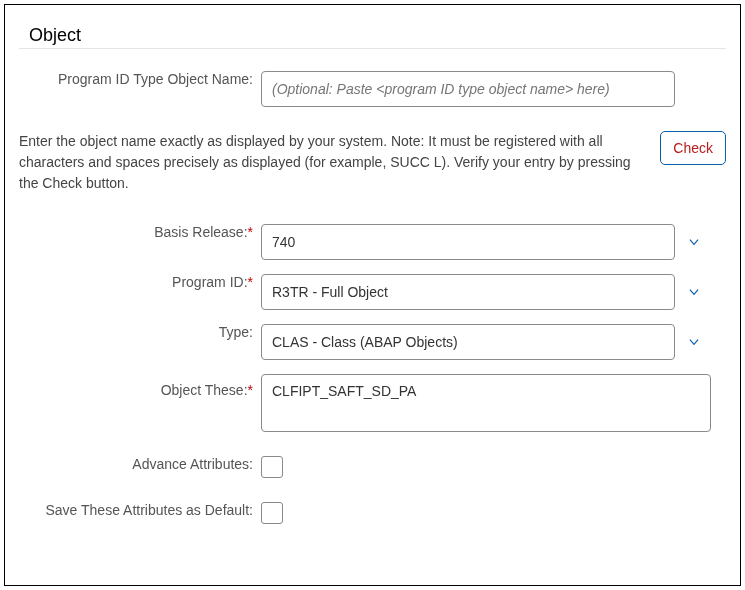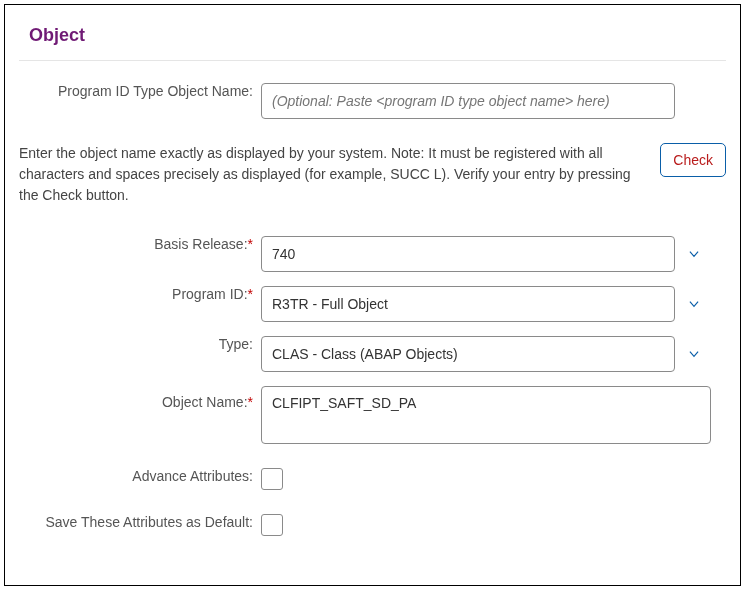--- a/index.html
+++ b/index.html
@@ -13,23 +13,23 @@
       padding: 4px;
     }
     .panel {
       border: 1px solid #000;
       width: 737px;
       height: 582px;
       padding: 20px 14px 14px 14px;
     }
     .panel-title {
       font-size: 18px;
-      color: #701a75;
-      font-weight: 700;
-      padding-bottom: 14px;
+      color: #000000;
+      font-weight: 400;
+      padding-bottom: 2px;
       border-bottom: 1px solid #e5e5e5;
       margin-bottom: 22px;
       padding-left: 10px;
     }
     .row {
       display: flex;
       align-items: flex-start;
       margin-bottom: 14px;
     }
     .row.top-align {
@@ -194,21 +194,21 @@
           <svg viewBox="0 0 24 24">
               <path d="M5 8l7 8 7-8" fill="none" stroke="#0a5ea8" stroke-width="2"></path>
             </svg>
         </span>
       </div>
     </div>
   </div>
 
   <div class="row top-align">
     <div class="label-col" style="padding-top:8px;">
-      <span class="lbl">Object Name:</span><span class="required">*</span>
+      <span class="lbl">Object These:</span><span class="required">*</span>
     </div>
     <div class="field-col">
       <textarea class="textarea-input" style="">CLFIPT_SAFT_SD_PA</textarea>
     </div>
   </div>
 
   <div class="row checkbox-row">
     <div class="label-col">Advance Attributes:</div>
     <div class="field-col">
       <input type="checkbox" class="checkbox-input" style="">

